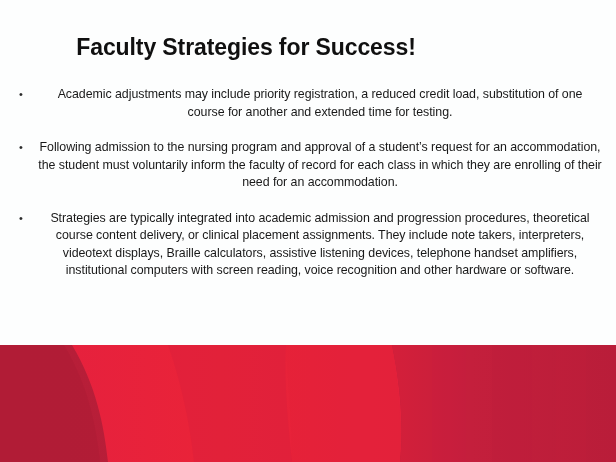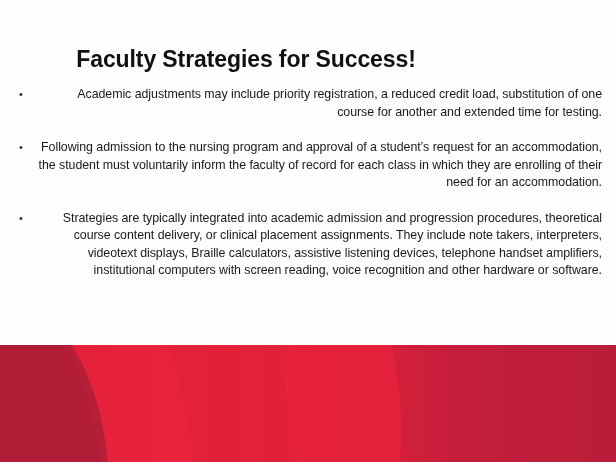--- a/index.html
+++ b/index.html
@@ -14,21 +14,21 @@
     position: relative;
     width: 616px;
     height: 462px;
     background: #fdfefe;
     overflow: hidden;
   }
 
   
   #title-block {
     position: absolute;
-    top: 32px;
+    top: 20px;
     left: 0;
     width: 492px;
     text-align: center;
   }
   #slide-title {
     display: inline-block;
     font-size: 23px;
     font-weight: bold;
     color: #101010;
     letter-spacing: -0.1px;
@@ -56,21 +56,21 @@
     text-align: left;
     padding-left: 5px;
     box-sizing: border-box;
     user-select: none;
   }
   .bullet-text {
     flex: 1 1 auto;
     font-size: 12.4px;
     line-height: 17.5px;
     color: #191919;
-    text-align: right;
+    text-align: center;
     letter-spacing: -0.05px;
   }
 
   
   #banner {
     position: absolute;
     left: 0;
     top: 345px;
     width: 616px;
     height: 117px;

